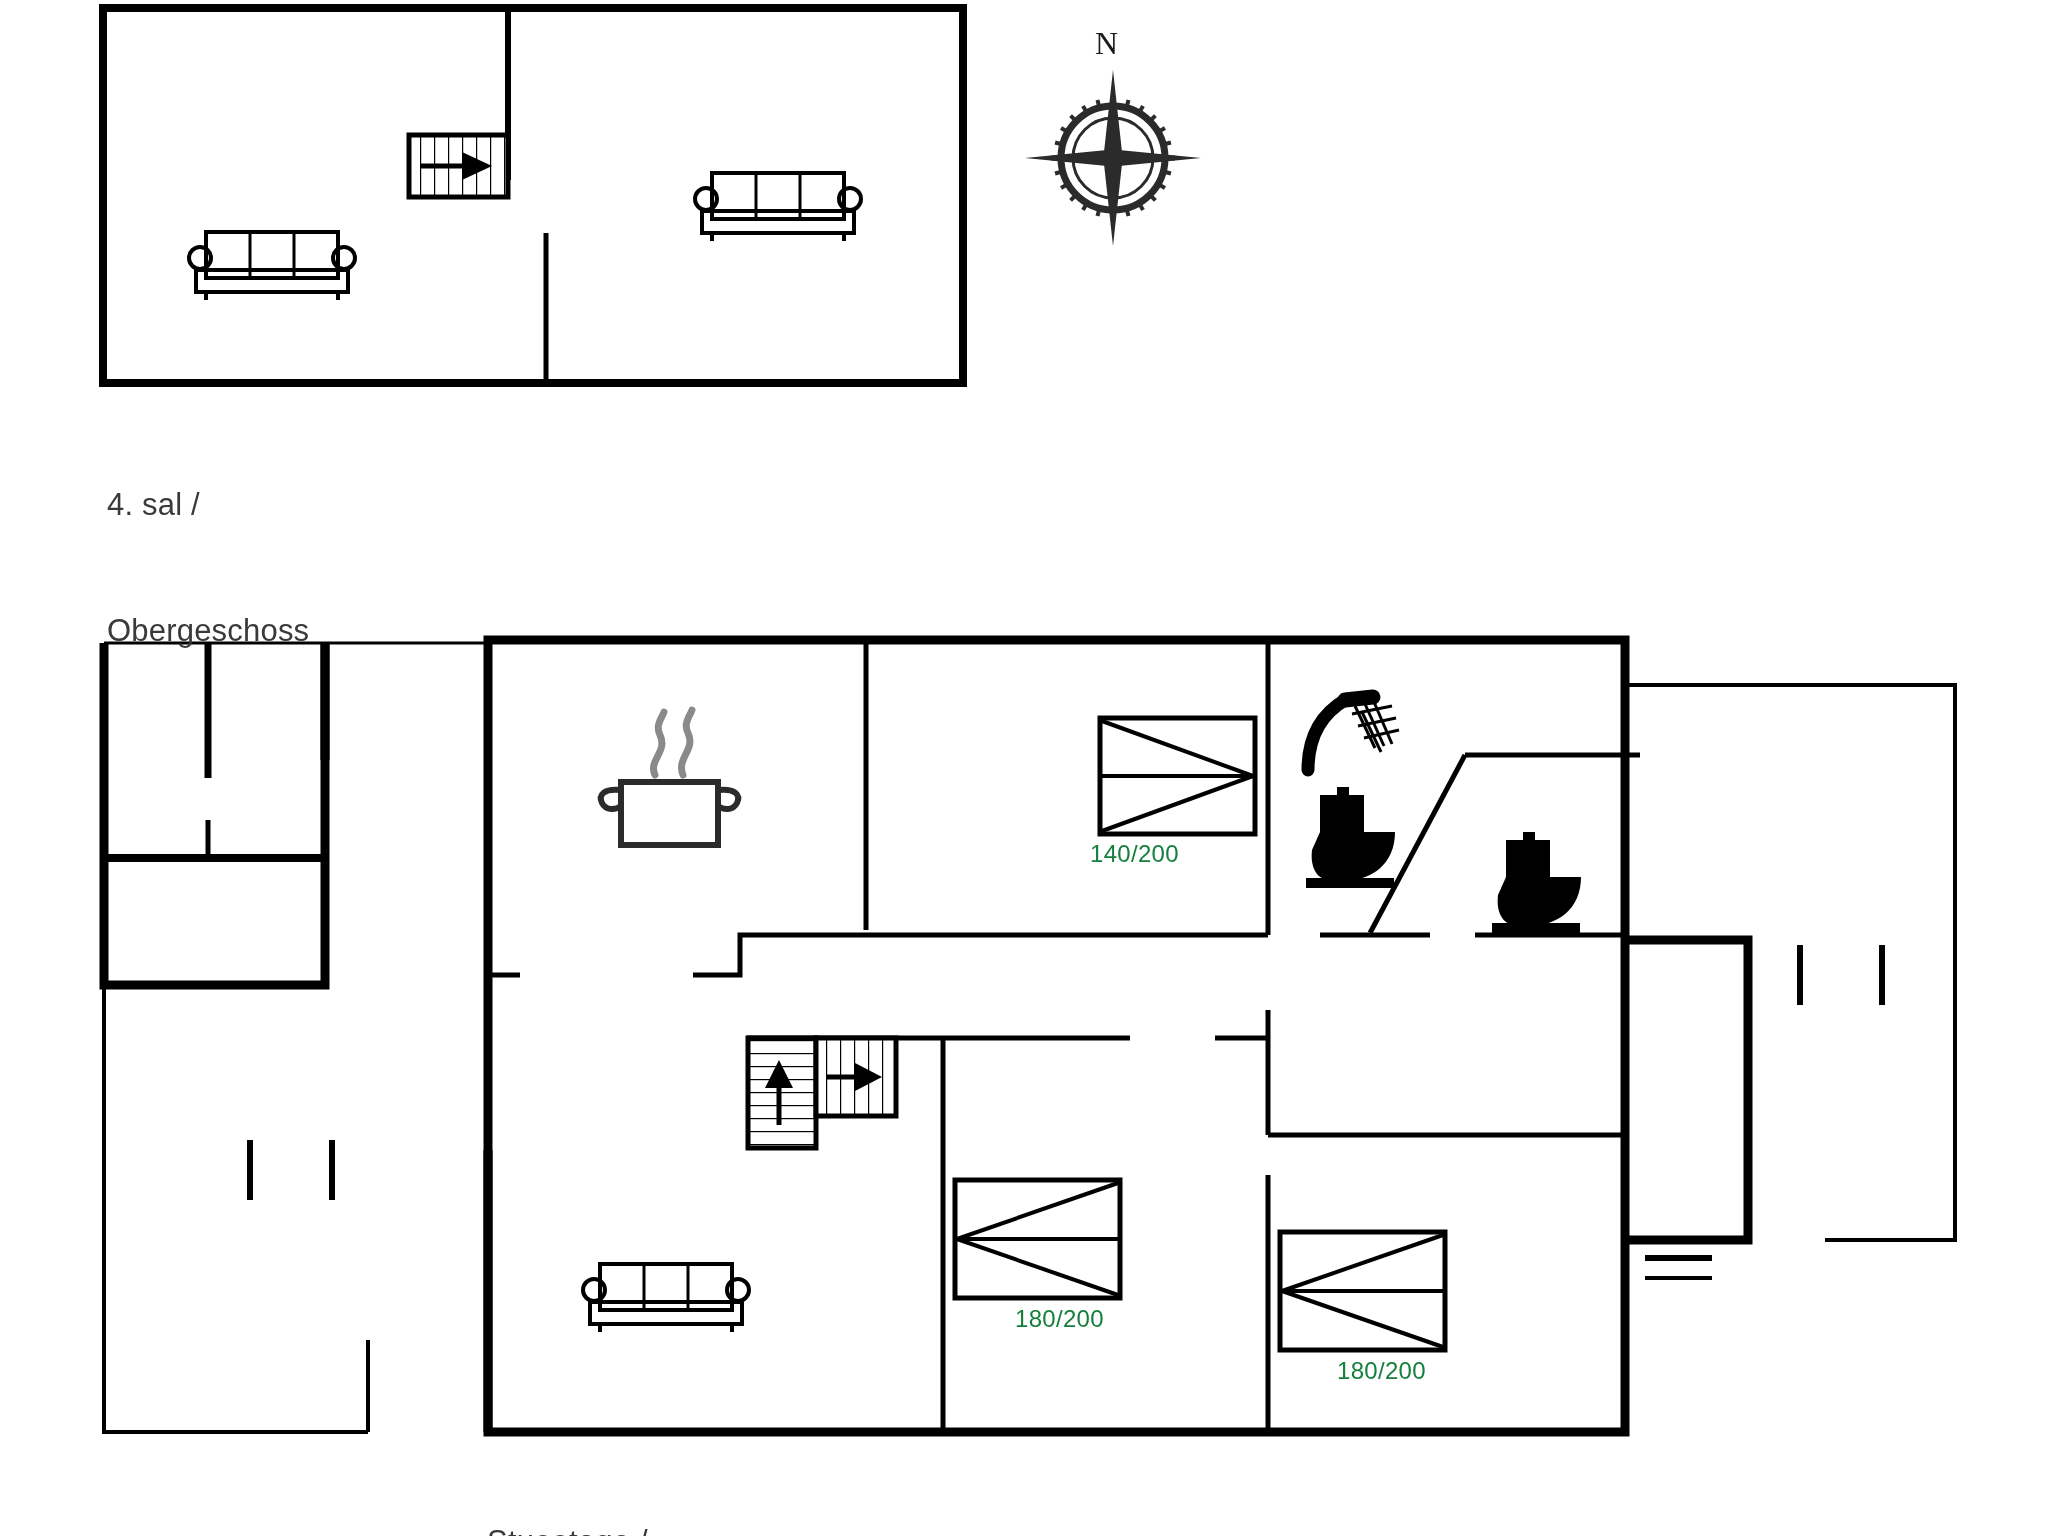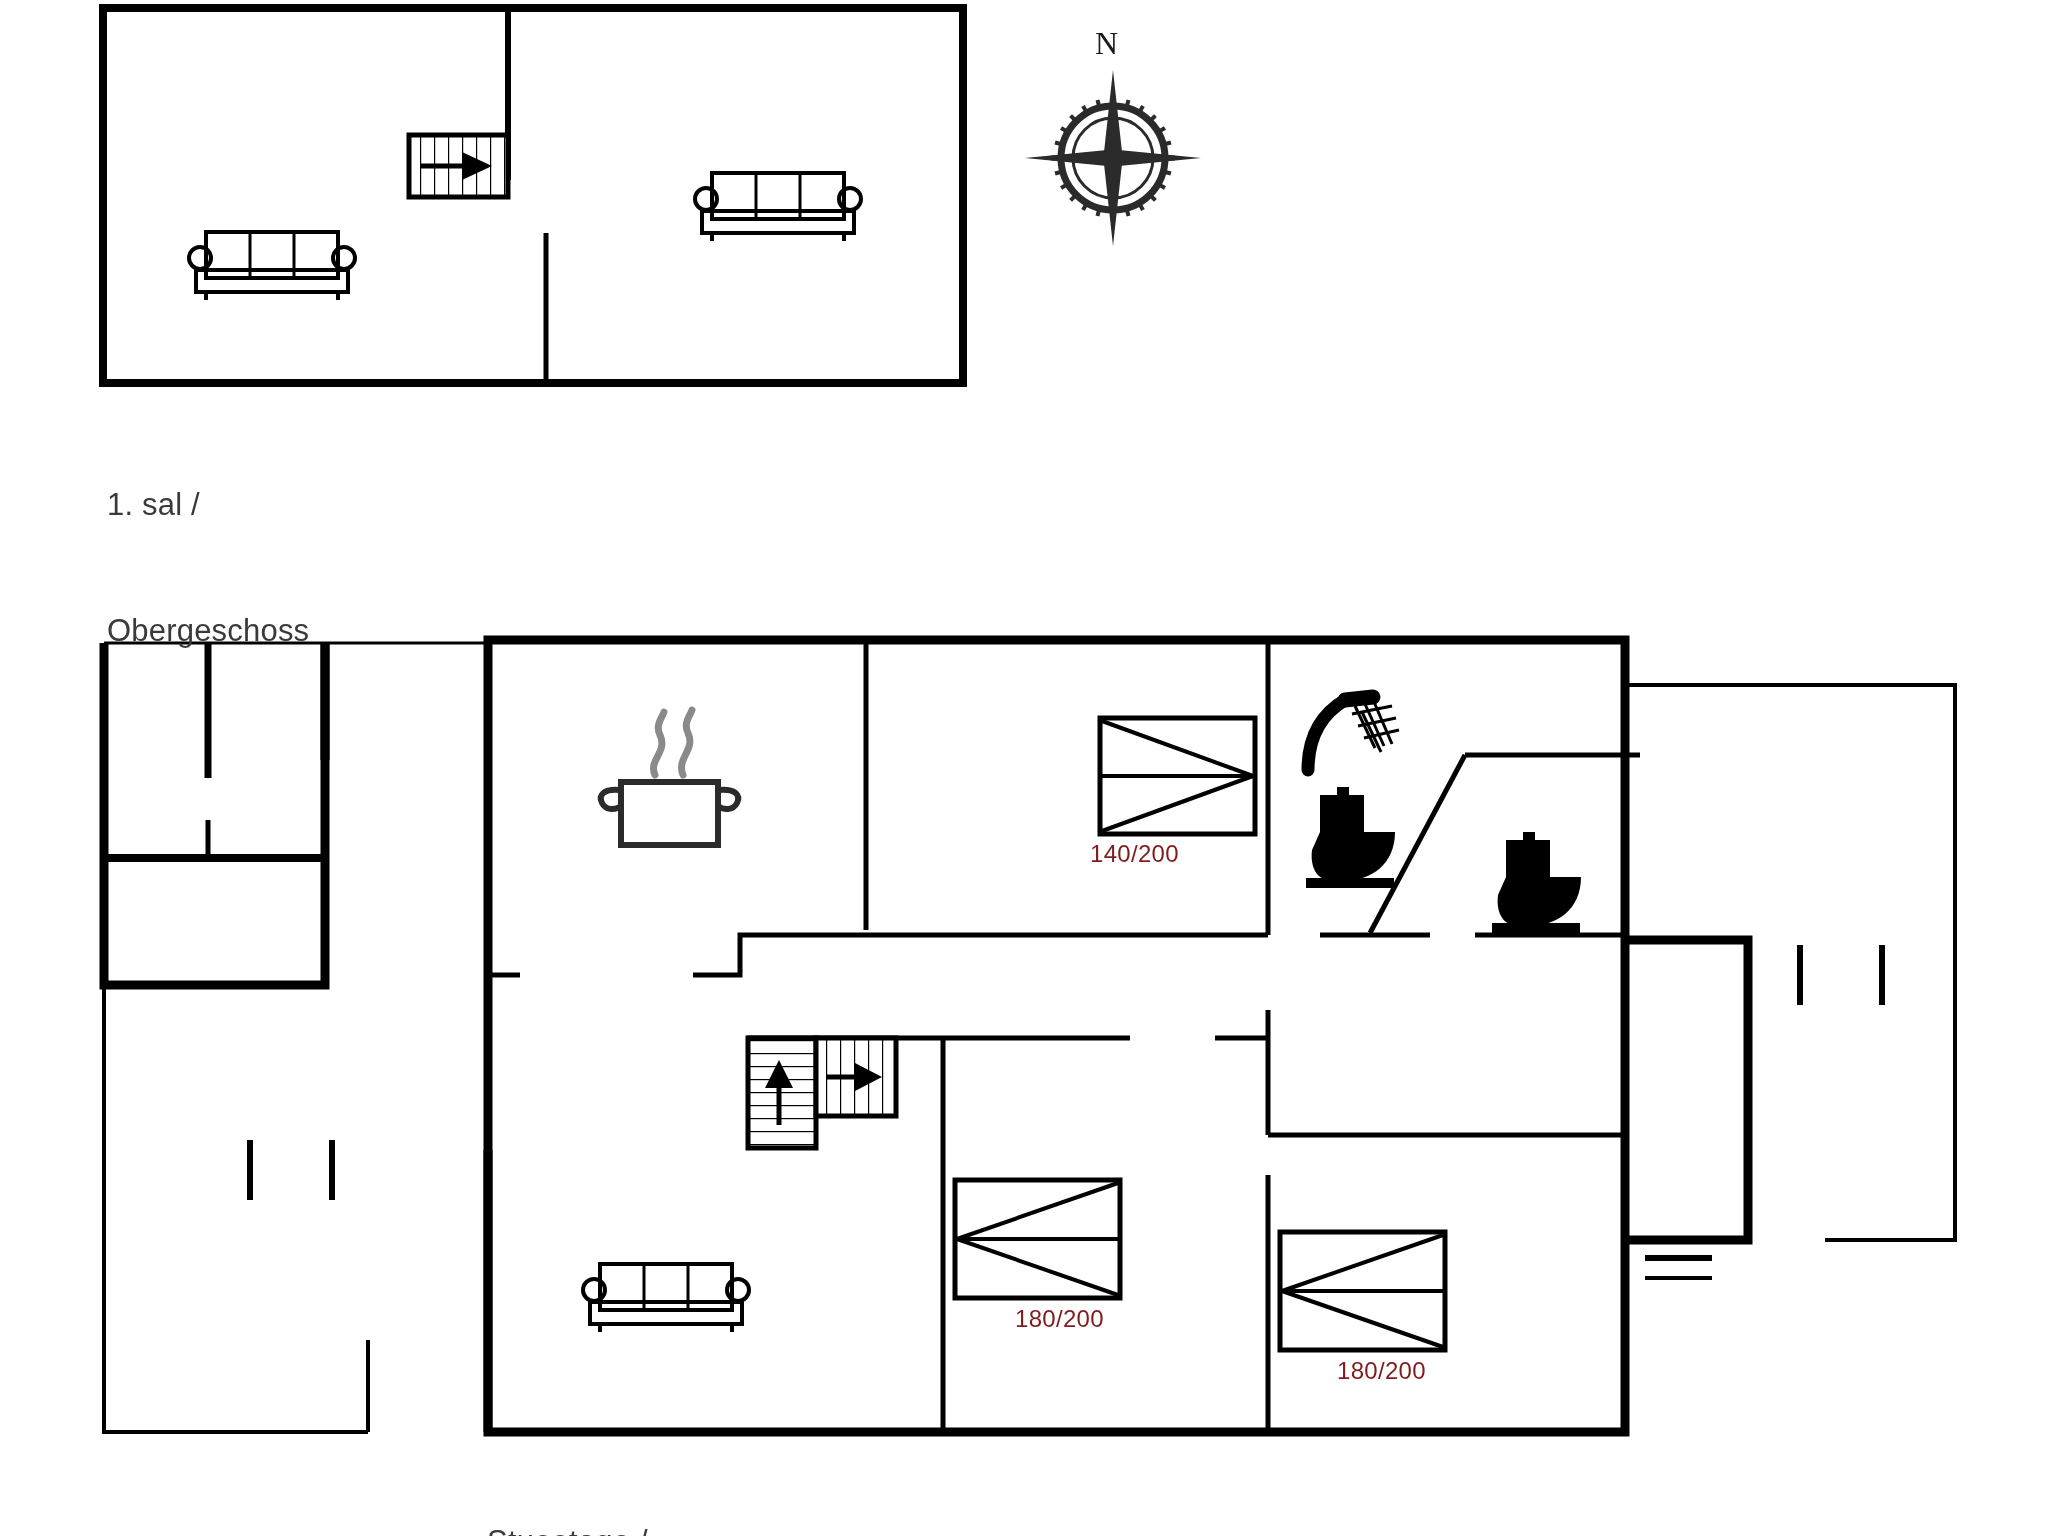--- a/index.html
+++ b/index.html
@@ -44,21 +44,21 @@
     font-family: "Liberation Serif", serif;
     font-size: 32px;
     color: #1a1a1a;
     left: 1095px;
     top: 25px;
   }
   .bed-label {
     position: absolute;
     font-family: "Liberation Sans", sans-serif;
     font-size: 24px;
-    color: #7f1d1d;
+    color: #15803d;
     letter-spacing: 0.3px;
     white-space: nowrap;
   }
   #bed-label-0 { left: 1090px; top: 840px; }
   #bed-label-1 { left: 1015px; top: 1305px; }
   #bed-label-2 { left: 1337px; top: 1357px; }
 </style>
 </head>
 <body>
 
@@ -300,21 +300,21 @@
         <path d="M 1506 877 L 1581 877 C 1581 910 1556 925 1534 925 L 1516 925 C 1502 925 1496 911 1498 895 Z" fill="#000"></path>
         <rect x="1492" y="923" width="88" height="10" fill="#000"></rect>
       </g>
 
     </g>
   </svg>
 
   <div class="compass-letter">N</div>
 
   <div class="floor-label" id="label-upper">
-    <div>1. sal /</div>
+    <div>4. sal /</div>
     <div>Obergeschoss</div>
   </div>
 
   <div class="floor-label" id="label-ground">
     <div>Stueetage /</div>
     
   </div>
 
   <div class="bed-label" id="bed-label-0">140/200</div>
   <div class="bed-label" id="bed-label-1">180/200</div>

